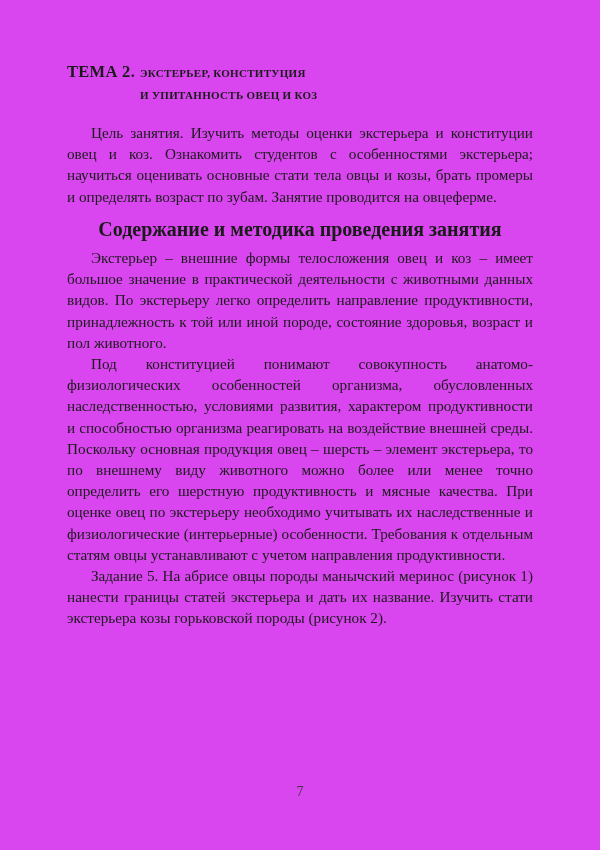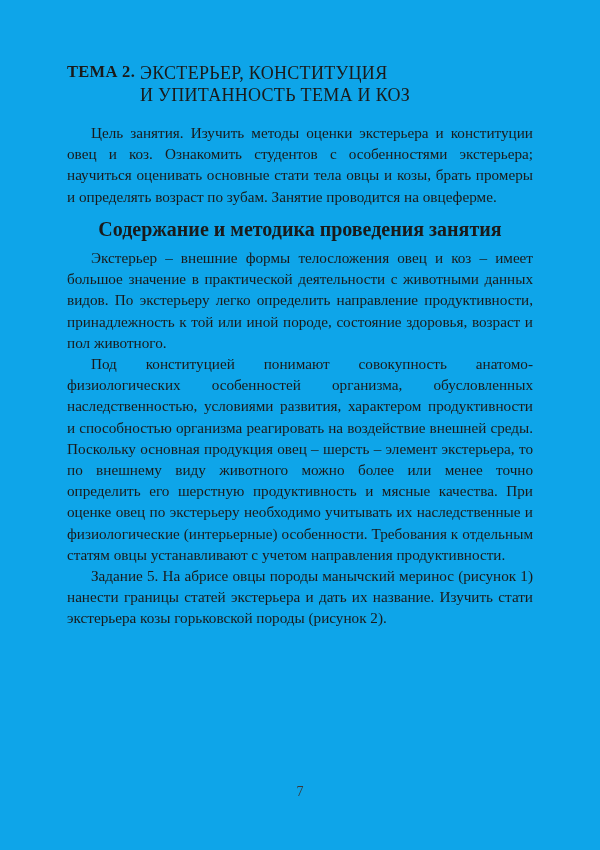--- a/index.html
+++ b/index.html
@@ -14,21 +14,21 @@
     font-family: "Liberation Serif", "DejaVu Serif", serif;
     color: #1a1a1a;
     position: relative;
   }
   .page {
     position: absolute;
     left: 0;
     top: 0;
     width: 600px;
     height: 850px;
-    background: #0ea5e9;
+    background: #d946ef;
   }
   .content {
     position: absolute;
     left: 67px;
     top: 62px;
     width: 466px;
   }
 
   
   .title-block {
@@ -39,22 +39,22 @@
   .title-label {
     position: absolute;
     left: 0;
     top: 0;
     font-weight: bold;
     font-size: 16.5px;
     letter-spacing: 0.3px;
     white-space: nowrap;
   }
   .title-lines {
-    font-weight: normal;
-    font-size: 18px;
+    font-weight: bold;
+    font-size: 11px;
     line-height: 22px;
     letter-spacing: 0.3px;
   }
   .title-lines div {
     white-space: nowrap;
   }
 
   
   p.body {
     margin: 0;
@@ -97,21 +97,21 @@
 <body>
 
 <div class="page">
 
   <div class="content">
 
     <div class="title-block">
       <span class="title-label">ТЕМА 2.</span>
       <div class="title-lines">
         <div>ЭКСТЕРЬЕР, КОНСТИТУЦИЯ</div>
-        <div>И УПИТАННОСТЬ ТЕМА И КОЗ</div>
+        <div>И УПИТАННОСТЬ ОВЕЦ И КОЗ</div>
       </div>
     </div>
 
     <p class="body gap-after-para">
       <b>Цель занятия.</b><span> Изучить методы оценки экстерьера и конституции овец и коз. Ознакомить студентов с особенностями экстерьера; научиться оценивать основные стати тела овцы  и козы, брать промеры и определять возраст по зубам. Занятие проводится на овцеферме.</span>
     </p>
 
     <div class="subheading">Содержание и методика проведения занятия</div>
 
     <p class="body">

